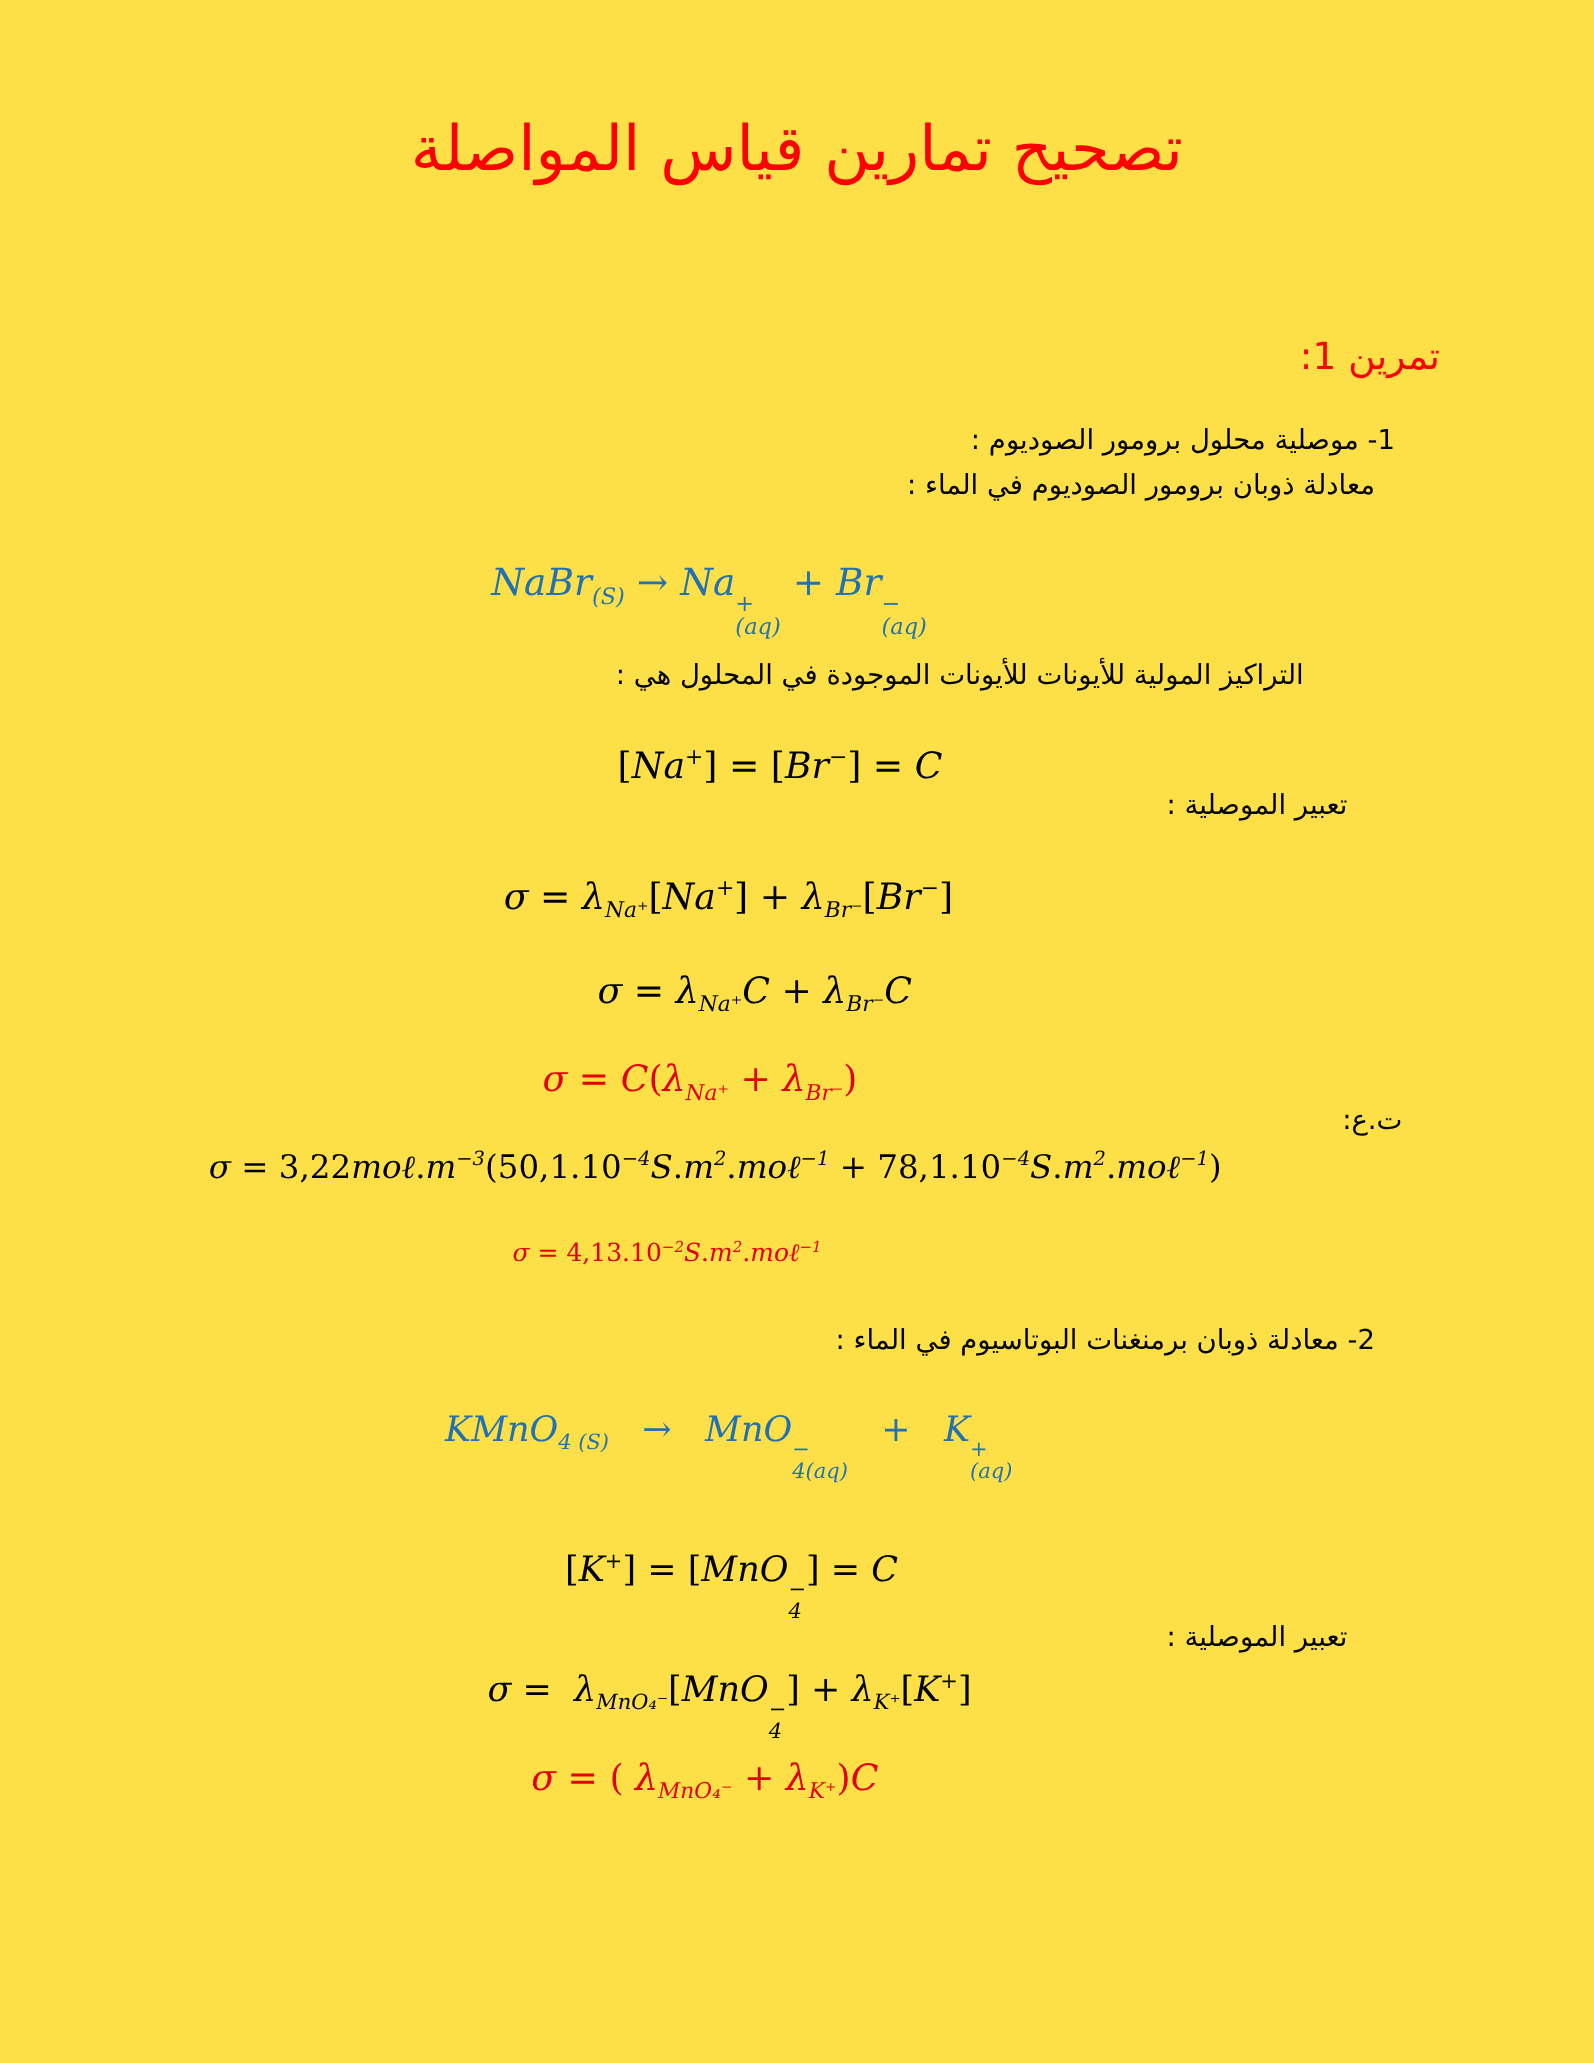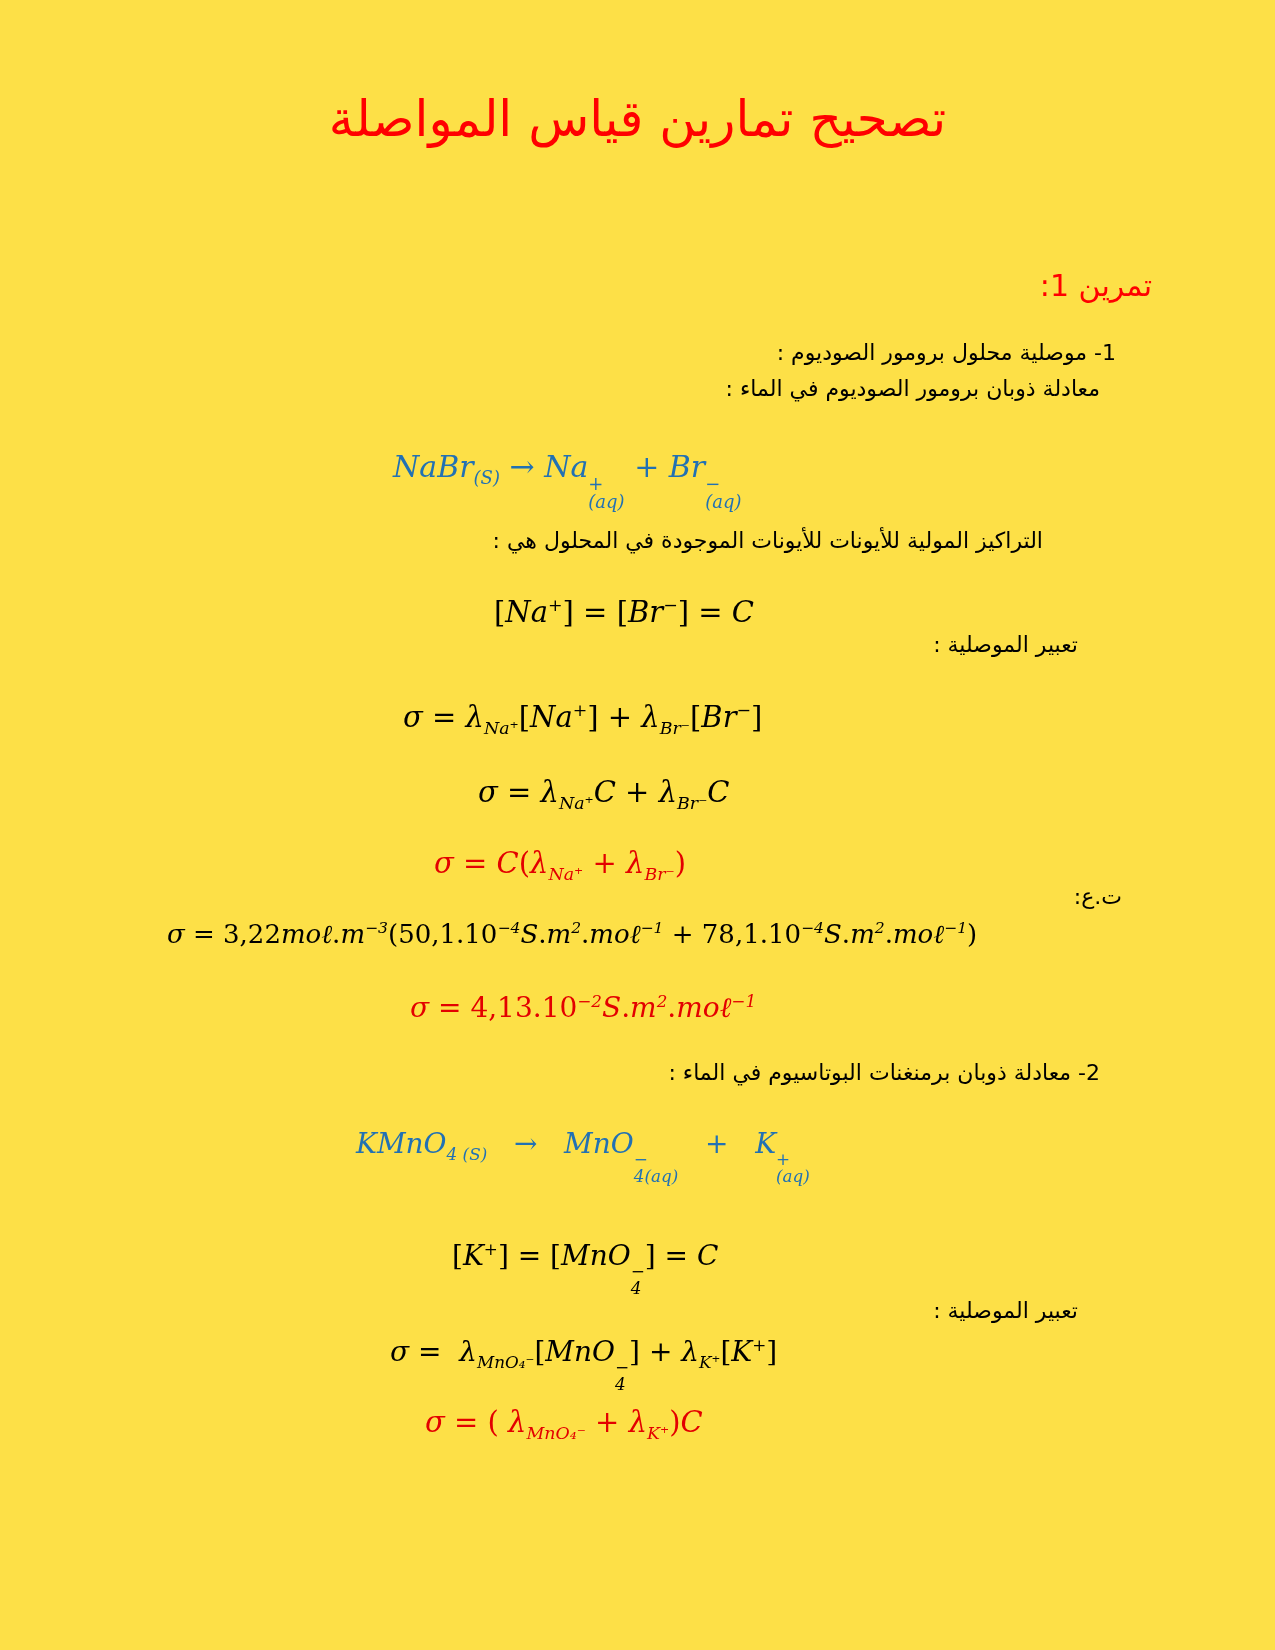--- a/index.html
+++ b/index.html
@@ -60,21 +60,21 @@
   <div class="eq" style="top:699px;left:403px;"><span class="it">σ</span><span class="up"> = </span><span class="it">λ</span><sub>Na⁺</sub><span class="up">[</span><span class="it">Na</span><sup>+</sup><span class="up">] + </span><span class="it">λ</span><sub>Br⁻</sub><span class="up">[</span><span class="it">Br</span><sup>−</sup><span class="up">]</span></div>
 
   <div class="eq" style="top:774px;left:478px;"><span class="it">σ</span><span class="up"> = </span><span class="it">λ</span><sub>Na⁺</sub><span class="it">C</span><span class="up"> + </span><span class="it">λ</span><sub>Br⁻</sub><span class="it">C</span></div>
 
   <div class="eq" style="top: 845px; left: 434px; color: rgb(227, 0, 0);"><span class="it">σ</span><span class="up"> = </span><span class="it">C</span><span class="up">(</span><span class="it">λ</span><sub>Na⁺</sub><span class="up"> + </span><span class="it">λ</span><sub>Br⁻</sub><span class="up">)</span></div>
 
   <div class="ar" style="top:884px;right:153px;">ت.ع:</div>
 
   <div class="eq" style="top:918px;left:167px;font-size:26px;"><span class="it">σ</span><span class="up"> = 3,22</span><span class="it">moℓ</span><span class="up">.</span><span class="it">m</span><sup>−3</sup><span class="up">(50,1.10</span><sup>−4</sup><span class="it">S</span><span class="up">.</span><span class="it">m</span><sup>2</sup><span class="up">.</span><span class="it">moℓ</span><sup>−1</sup><span class="up"> + 78,1.10</span><sup>−4</sup><span class="it">S</span><span class="up">.</span><span class="it">m</span><sup>2</sup><span class="up">.</span><span class="it">moℓ</span><sup>−1</sup><span class="up">)</span></div>
 
-  <div class="eq" style="top: 990px; left: 410px; font-size: 28px; color: rgb(227, 0, 0);"><span class="it">σ</span><span class="up"> = 4,13.10</span><sup>−2</sup><span class="it">S</span><span class="up">.</span><span class="it">m</span><sup>2</sup><span class="up">.</span><span class="it">moℓ</span><sup>−1</sup></div>
+  <div class="eq" style="top: 990px; left: 410px; font-size: 20px; color: rgb(227, 0, 0);"><span class="it">σ</span><span class="up"> = 4,13.10</span><sup>−2</sup><span class="it">S</span><span class="up">.</span><span class="it">m</span><sup>2</sup><span class="up">.</span><span class="it">moℓ</span><sup>−1</sup></div>
 
   <div class="ar" style="top:1060px;right:175px;margin-left:27px;">2- معادلة ذوبان برمنغنات البوتاسيوم في الماء :</div>
 
   <div class="eq" style="top: 1126px; left: 356px; font-size: 28px; color: rgb(34, 113, 179);"><span class="it">KMnO</span><sub>4 (S)</sub><span class="up">   →   </span><span class="it">MnO</span><span class="ss"><span class="top">−</span><span class="bot">4(aq)</span></span><span class="up">   +   </span><span class="it">K</span><span class="ss"><span class="top">+</span><span class="bot">(aq)</span></span></div>
 
 
   <div class="eq" style="top:1238px;left:452px;font-size:28px;"><span class="up">[</span><span class="it">K</span><sup>+</sup><span class="up">] = [</span><span class="it">MnO</span><span class="ss"><span class="top">−</span><span class="bot">4</span></span><span class="up">] = </span><span class="it">C</span></div>
 
   <div class="ar" style="top:1298px;right:197px;">تعبير الموصلية :</div>
 

